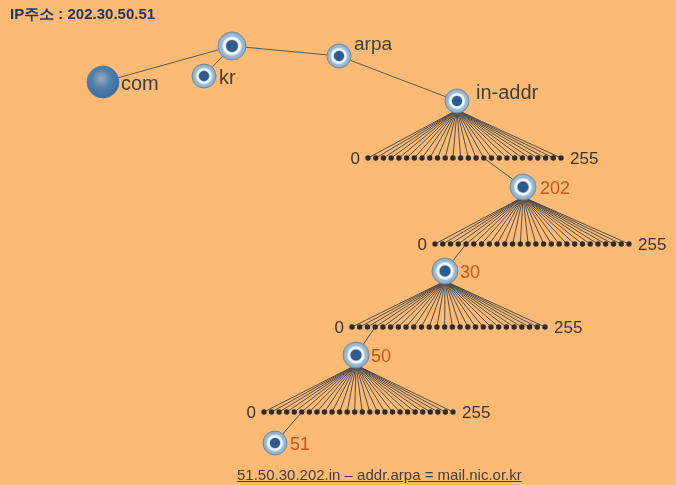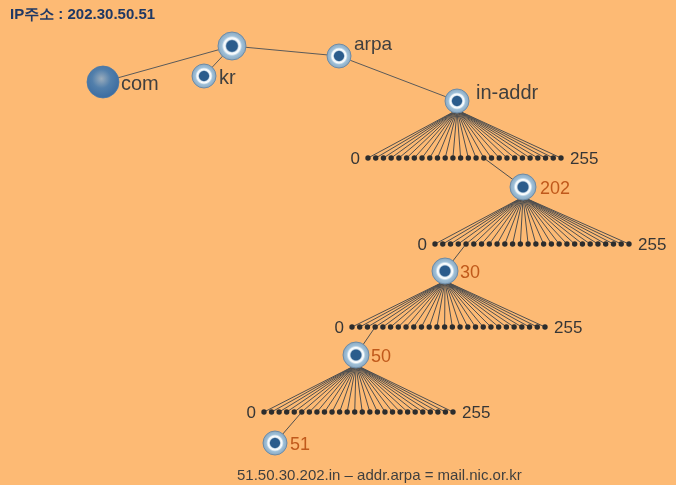--- a/index.html
+++ b/index.html
@@ -8,21 +8,21 @@
     font-family:"Liberation Sans", sans-serif;overflow:hidden;
   }
   #header-label{
     position:absolute;left:10px;top:5px;
     font-size:15px;font-weight:bold;color:#1f3864;white-space:nowrap;
   }
   #tree-svg{position:absolute;left:0;top:0;}
   #tree-svg text{font-family:"Liberation Sans", sans-serif;}
   #caption{
     position:absolute;left:237px;top:466px;
-    font-size:15px;color:#3f3f3f;white-space:nowrap;
+    font-size:15px;color:#3f3f3f;white-space:nowrap;text-decoration:underline;
   }
 </style>
 </head>
 <body>
 
 <div id="stage">
   <div id="header-label" style="color: rgb(31, 56, 100);">IP주소 : 202.30.50.51</div>
 
   <svg id="tree-svg" width="676" height="485" viewBox="0 0 676 485">
     <defs>

